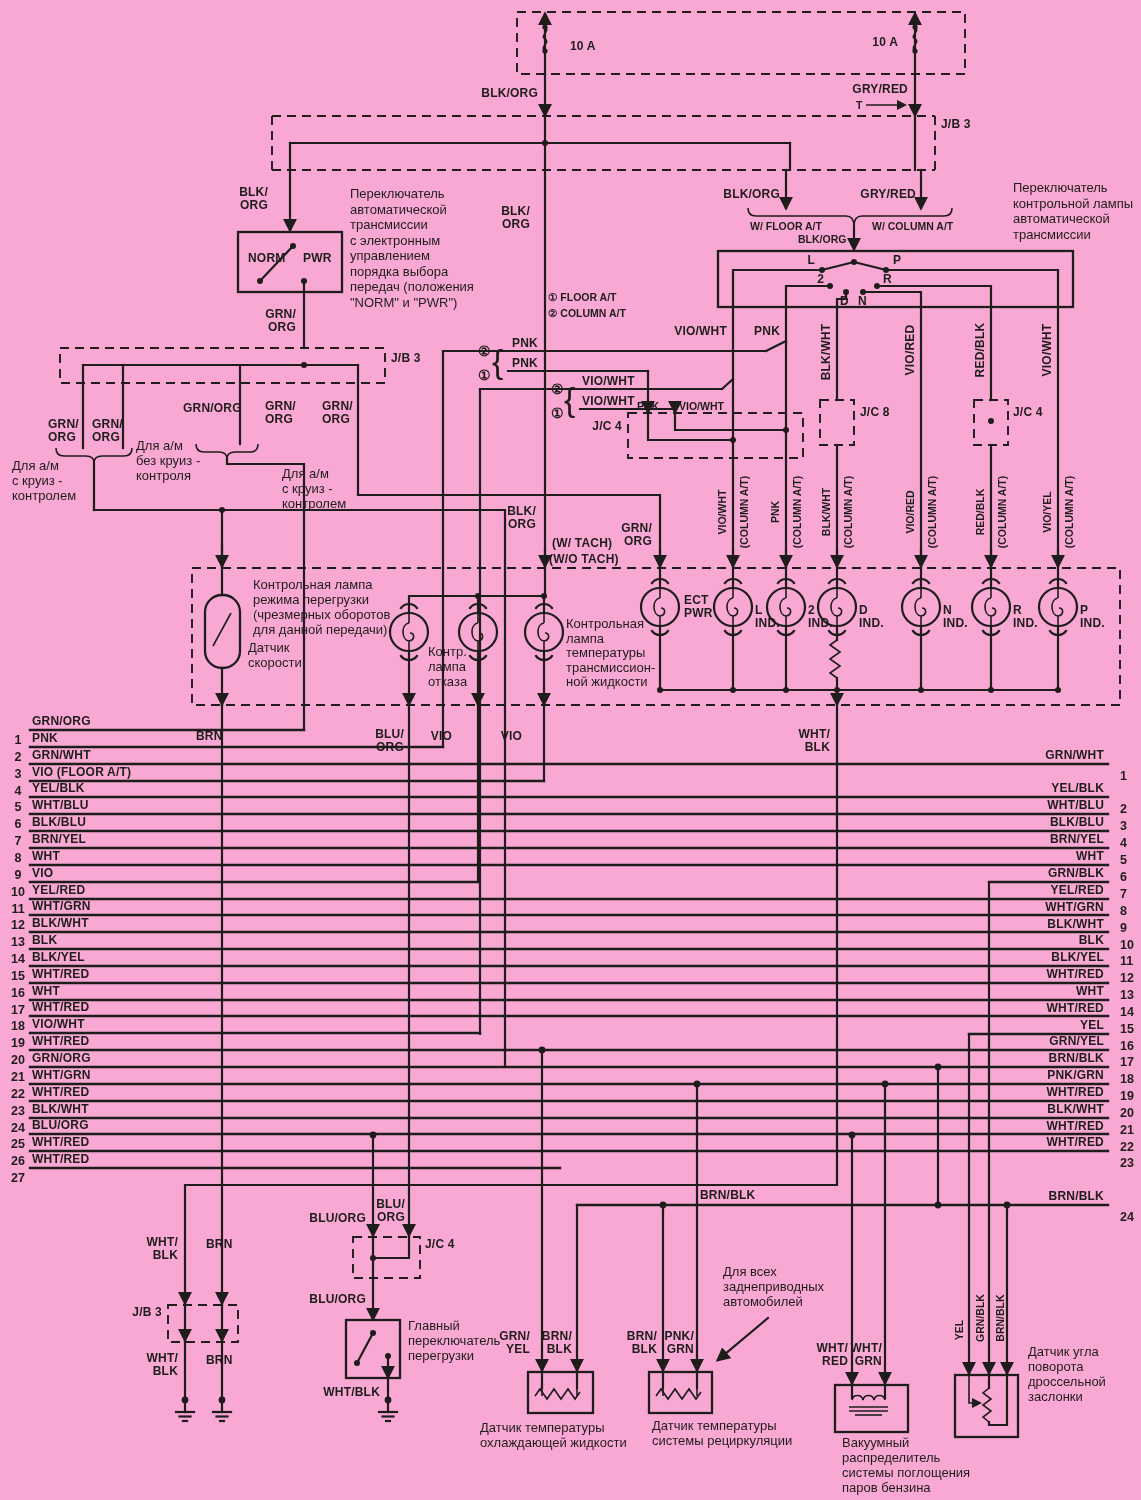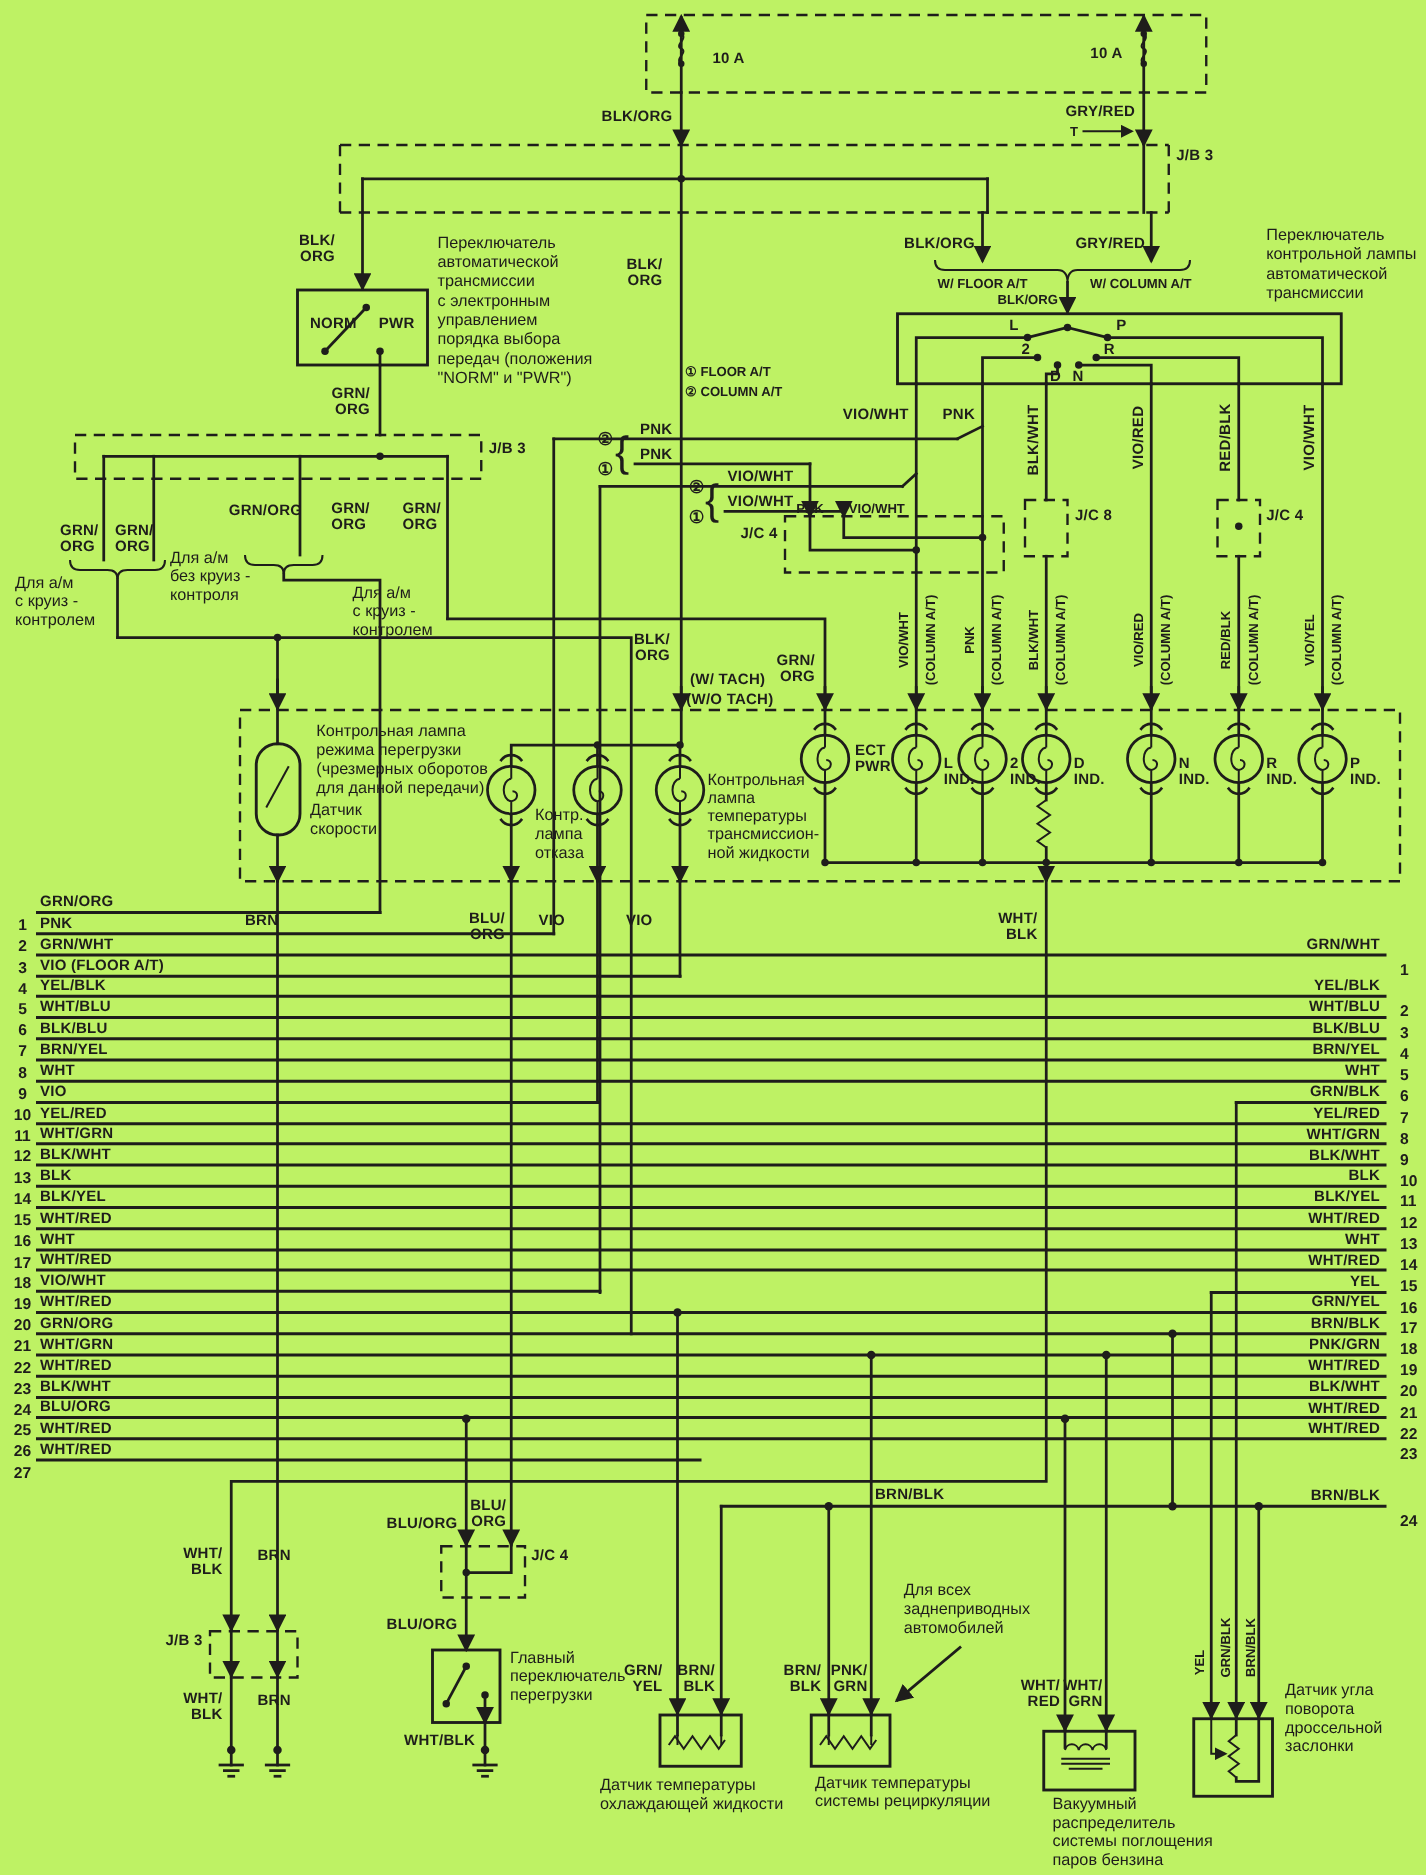--- a/index.html
+++ b/index.html
@@ -1,16 +1,16 @@
 <!DOCTYPE html>
 <html><head>
 <meta charset="utf-8">
 <style>
   html,body{margin:0;padding:0;background:#dedcd7;}
-  .page{width:1141px;height:1500px;background:#bef264;position:relative;margin:0 auto;overflow:hidden;}
+  .page{width:1141px;height:1500px;background:#f9a8d4;position:relative;margin:0 auto;overflow:hidden;}
   svg{display:block}
   text{font-family:"Liberation Sans",sans-serif;fill:#1e1d1b;}
   .lbl{font-size:12px;font-weight:700;letter-spacing:.2px;}
   .lblsm{font-size:10.5px;font-weight:700;}
   .num{font-size:12.5px;font-weight:600;}
   .ru{font-size:13px;font-weight:500;}
   .cir{font-size:14px;font-weight:600;}
   .brc{font-size:34px;font-weight:400;}
   .w{stroke:#1e1d1b;stroke-width:2.2;fill:none;stroke-linecap:square;}
   .r{stroke-width:2.4;}

